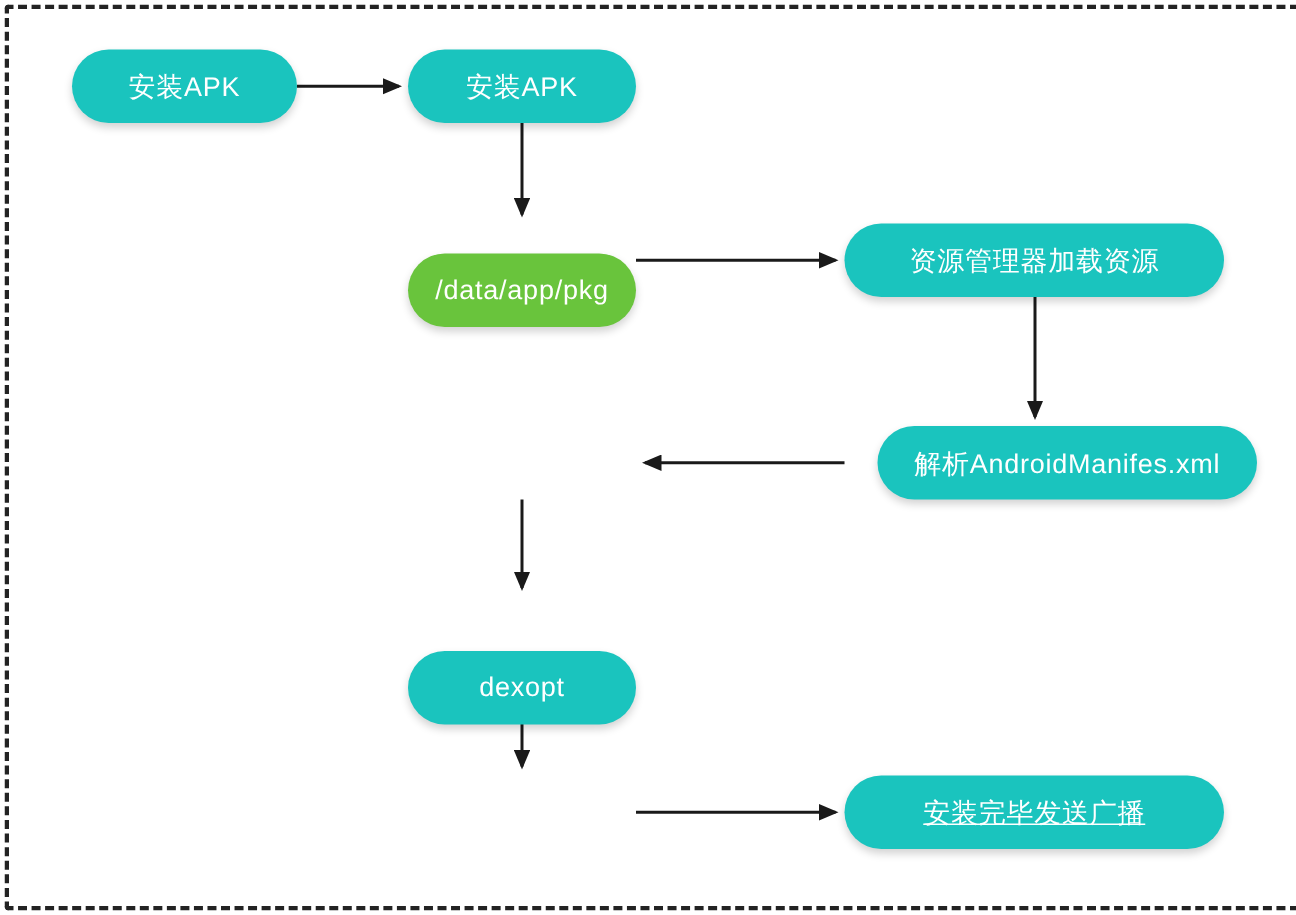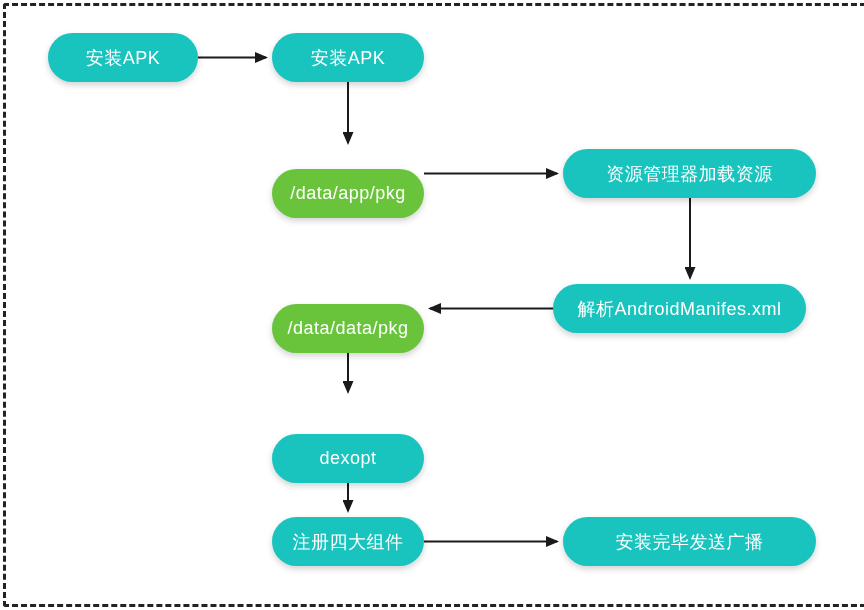--- a/index.html
+++ b/index.html
@@ -78,23 +78,21 @@
   </svg>
 
   <div class="node teal" style="left:48px;  top:33px;  width:150px;">安装APK</div>
 
   <div class="node teal" style="left:272px; top:33px;  width:152px;">安装APK</div>
 
   <div class="node green" style="left:272px; top:149px; width:152px;">/data/app/pkg</div>
 
   <div class="node teal" style="left:563px; top:149px; width:253px;">资源管理器加载资源</div>
 
-  <div class="node green" style="left:272px; top:284px; width:152px;">/data/data/pkg</div>
 
-  <div class="node teal" style="left:553px; top:284px; width:253px;text-align:center;">解析AndroidManifes.xml</div>
+  <div class="node teal" style="left:585px; top:284px; width:253px;text-align:center;">解析AndroidManifes.xml</div>
 
   <div class="node teal" style="left:272px; top:398px; width:152px;margin-top:36px;">dexopt</div>
 
-  <div class="node teal" style="left:272px; top:517px; width:152px;">注册四大组件</div>
 
-  <div class="node teal" style="left:563px; top:517px; width:253px;">安装完毕发送广播</div>
+  <div class="node teal" style="left:563px; top:517px; width:253px;text-decoration:underline;">安装完毕发送广播</div>
 
 </div>
 
 </body></html>

